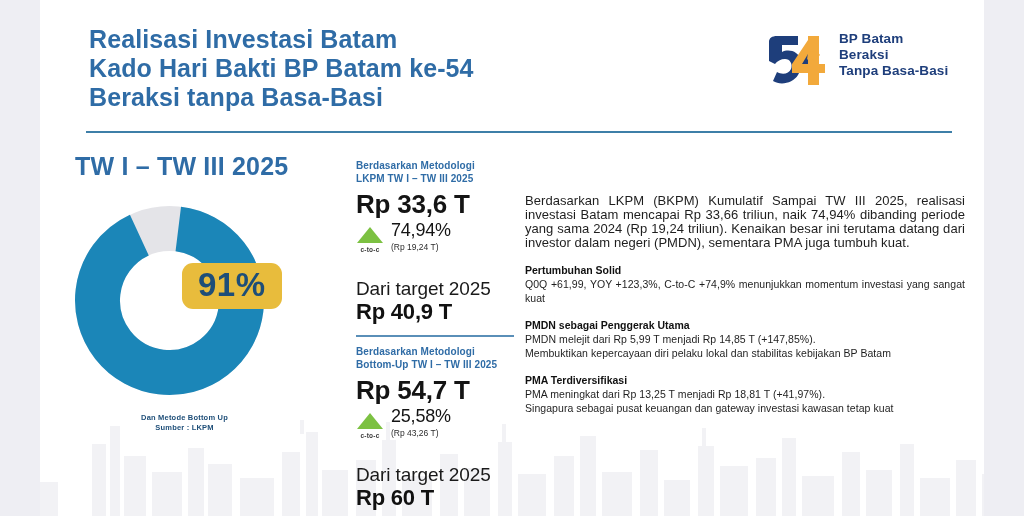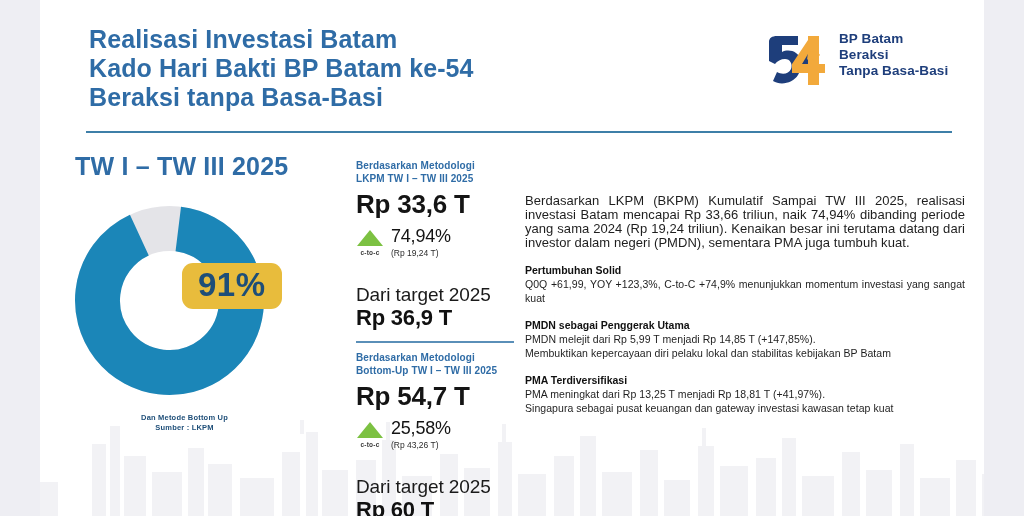--- a/index.html
+++ b/index.html
@@ -75,21 +75,21 @@
   
   #mid-col { position:absolute; left:356px; top:160px; width:162px; z-index:10; }
   .metric-label {
     font-size:10px; font-weight:bold; color:#2f6ca6;
     line-height:12.5px; letter-spacing:.1px;
   }
   .metric-big {
     font-size:26px; font-weight:bold; color:#141414;
     line-height:31px; letter-spacing:-.2px; margin-top:4px;
   }
-  .delta-row { display:flex; align-items:center; gap:7px; margin-top:6px; }
+  .delta-row { display:flex; align-items:flex-end; gap:7px; }
   .tri-col { width:28px; display:flex; flex-direction:column; align-items:center; }
   .tri {
     width:0; height:0;
     border-left:13px solid transparent;
     border-right:13px solid transparent;
     border-bottom:16px solid #7cc142;
   }
   .tri-cap {
     font-size:6.5px; font-weight:bold; color:#3a3a3a;
     margin-top:3px; letter-spacing:.2px;
@@ -218,21 +218,21 @@
         <div class="tri-col">
           <div class="tri"></div>
           <div class="tri-cap">c-to-c</div>
         </div>
         <div class="delta-col">
           <div class="delta-pct">74,94%</div>
           <div class="delta-sub">(Rp 19,24 T)</div>
         </div>
       </div>
       <div class="target-label">Dari target 2025</div>
-      <div class="target-value">Rp 36,9 T</div>
+      <div class="target-value">Rp 40,9 T</div>
     </div>
 
     <div class="mid-rule"></div>
 
     <div class="metric-block">
       <div class="metric-label">
         <div>Berdasarkan  Metodologi</div>
         <div>Bottom-Up TW I – TW III 2025</div>
       </div>
       <div class="metric-big">Rp 54,7 T</div>

